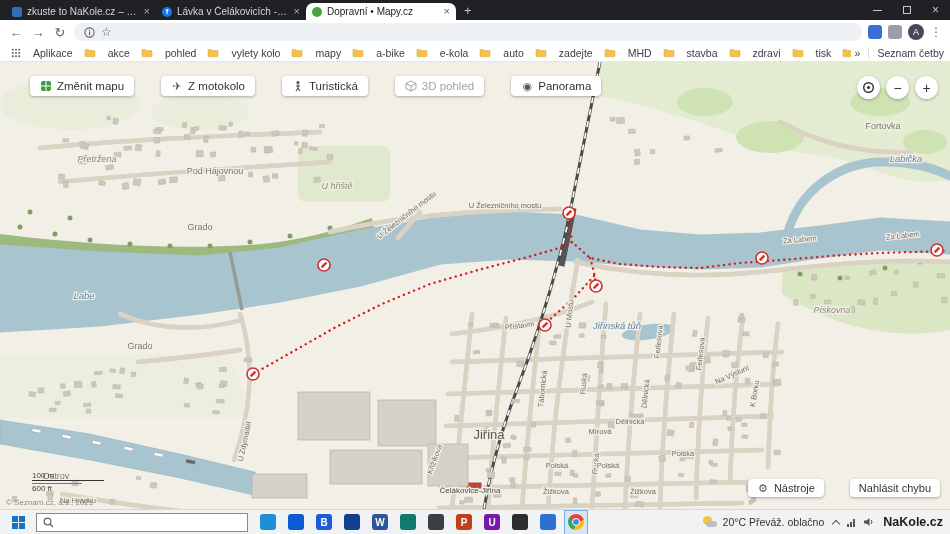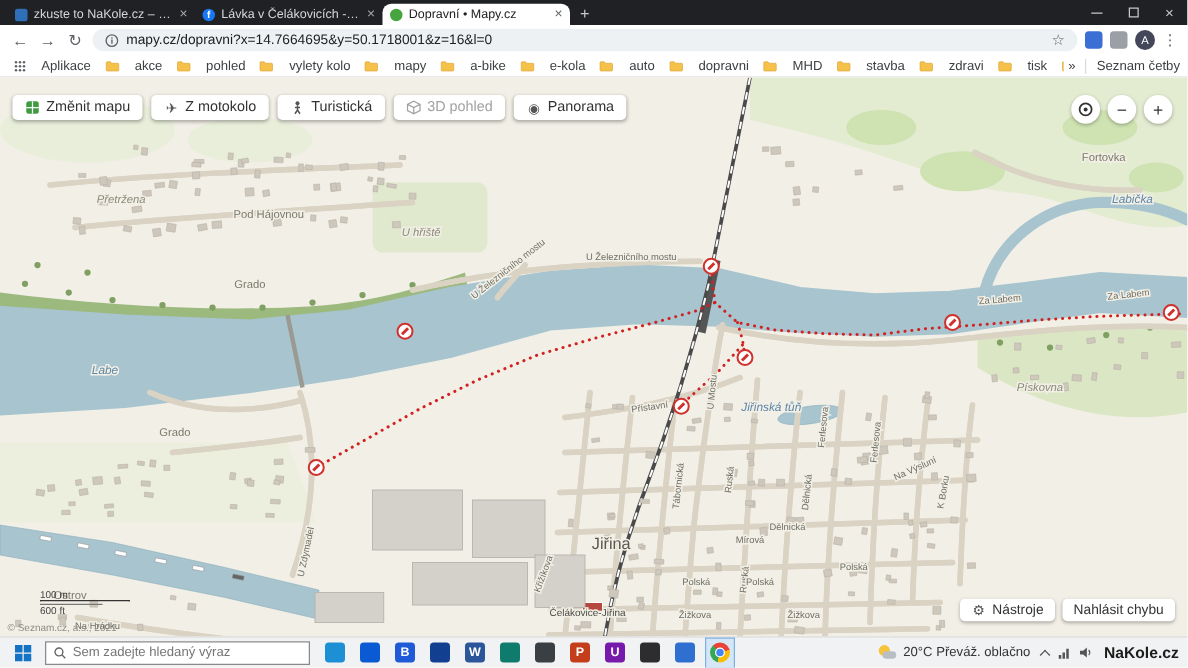--- a/index.html
+++ b/index.html
@@ -46,21 +46,21 @@
   .bm-item { display:flex; align-items:center; gap:12px; padding:1px 5px; border-radius:8px; white-space:nowrap; }
   .bm-right { display:flex; align-items:center; gap:8px; margin-left:4px; color:#3c4043; }
   .bm-sep { width:1px; height:12px; background:#dadce0; }
 
   
   .maparea { position:relative; flex:1; background:#f2efe6; overflow:hidden; }
   .maparea svg.basemap { position:absolute; inset:0; }
   .map-toolbar { position:absolute; top:14px; left:10px; display:flex; gap:7px; z-index:5; }
   .map-btn { display:flex; align-items:center; gap:5px; background:#fff; border:0; border-radius:4px;
              padding:4px 10px; font-size:11.5px; color:#333; font-family:inherit;
-             box-shadow:0 1px 3px rgba(0,0,0,.3); }
+             box-shadow:0 1px 3px rgba(0,0,0,.3);margin-left:20px; }
   .map-btn.disabled { color:#a2a2a2; }
   .mini-ic { display:inline-flex; align-items:center; justify-content:center; width:12px; height:12px;
              font-size:11px; color:#555; }
   .zoom-ctrls { position:absolute; top:14px; right:12px; display:flex; gap:6px; z-index:5; }
   .circle-btn { width:23px; height:23px; border-radius:50%; background:#fff; border:0;
                 box-shadow:0 1px 3px rgba(0,0,0,.3); font-size:14px; color:#333;
                 display:flex; align-items:center; justify-content:center; font-family:inherit; }
   .map-br { position:absolute; right:10px; bottom:12px; display:flex; gap:6px; z-index:5; }
   .map-br .map-btn { padding:3px 9px; font-size:11px; }
   .scale { position:absolute; left:32px; bottom:16px; z-index:5; font-size:8px; color:#444; }
@@ -153,21 +153,20 @@
   <div class="navbar">
     <span class="nav-ic">←</span>
     <span class="nav-ic">→</span>
     <span class="nav-ic">↻</span>
     <div class="omnibox">
       <svg width="11" height="11" viewBox="0 0 11 11">
         <circle cx="5.5" cy="5.5" r="4.6" fill="none" stroke="#5f6368" stroke-width="1.1"></circle>
         <rect x="5" y="4.6" width="1.1" height="3.4" fill="#5f6368"></rect>
           <rect x="5" y="2.8" width="1.1" height="1.1" fill="#5f6368"></rect>
       </svg>
-      <span class="url">mapy.cz/dopravni?x=14.7664695&amp;y=50.1718001&amp;z=16&amp;l=0</span>
       <span class="star">☆</span>
     </div>
     <span class="ext-ic ext-blue"></span>
     <span class="ext-ic ext-gray"></span>
     <span class="avatar">A</span>
     <span class="kebab">⋮</span>
   </div>
 
   <div class="bmbar">
     <div class="bm-items">
@@ -224,21 +223,21 @@
         <div class="bm-item">
           <svg width="12" height="10" viewBox="0 0 12 10">
             <path d="M1 2.2 Q1 1.4 1.8 1.4 L4.4 1.4 L5.4 2.6 L10.2 2.6 Q11 2.6 11 3.4 L11 8 Q11 8.8 10.2 8.8 L1.8 8.8 Q1 8.8 1 8 Z" fill="#f6c14b" stroke="#d9a32e" stroke-width="0.5"></path>
           </svg>
           <span>auto</span>
         </div>
         <div class="bm-item">
           <svg width="12" height="10" viewBox="0 0 12 10">
             <path d="M1 2.2 Q1 1.4 1.8 1.4 L4.4 1.4 L5.4 2.6 L10.2 2.6 Q11 2.6 11 3.4 L11 8 Q11 8.8 10.2 8.8 L1.8 8.8 Q1 8.8 1 8 Z" fill="#f6c14b" stroke="#d9a32e" stroke-width="0.5"></path>
           </svg>
-          <span>dopravni</span>
+          <span>zadejte</span>
         </div>
         <div class="bm-item">
           <svg width="12" height="10" viewBox="0 0 12 10">
             <path d="M1 2.2 Q1 1.4 1.8 1.4 L4.4 1.4 L5.4 2.6 L10.2 2.6 Q11 2.6 11 3.4 L11 8 Q11 8.8 10.2 8.8 L1.8 8.8 Q1 8.8 1 8 Z" fill="#f6c14b" stroke="#d9a32e" stroke-width="0.5"></path>
           </svg>
           <span>MHD</span>
         </div>
         <div class="bm-item">
           <svg width="12" height="10" viewBox="0 0 12 10">
             <path d="M1 2.2 Q1 1.4 1.8 1.4 L4.4 1.4 L5.4 2.6 L10.2 2.6 Q11 2.6 11 3.4 L11 8 Q11 8.8 10.2 8.8 L1.8 8.8 Q1 8.8 1 8 Z" fill="#f6c14b" stroke="#d9a32e" stroke-width="0.5"></path>
@@ -716,21 +715,20 @@
           <div></div>
           <div></div>
           <div></div>
         </div>
     </div>
     <div class="tsearch">
       <svg width="11" height="11" viewBox="0 0 11 11">
         <circle cx="4.5" cy="4.5" r="3.4" fill="none" stroke="#666" stroke-width="1.2"></circle>
           <line x1="7" y1="7" x2="10" y2="10" stroke="#666" stroke-width="1.2"></line>
       </svg>
-      <input type="text" placeholder="Sem zadejte hledaný výraz" style="">
     </div>
     <div class="apps">
         <div class="app">
           <span class="app-ic" style="background: rgb(29, 143, 212);"></span>
         </div>
         <div class="app">
           <span class="app-ic" style="background: rgb(10, 91, 211);"></span>
         </div>
         <div class="app">
           <span class="app-ic" style="background: rgb(31, 91, 216);">B</span>

